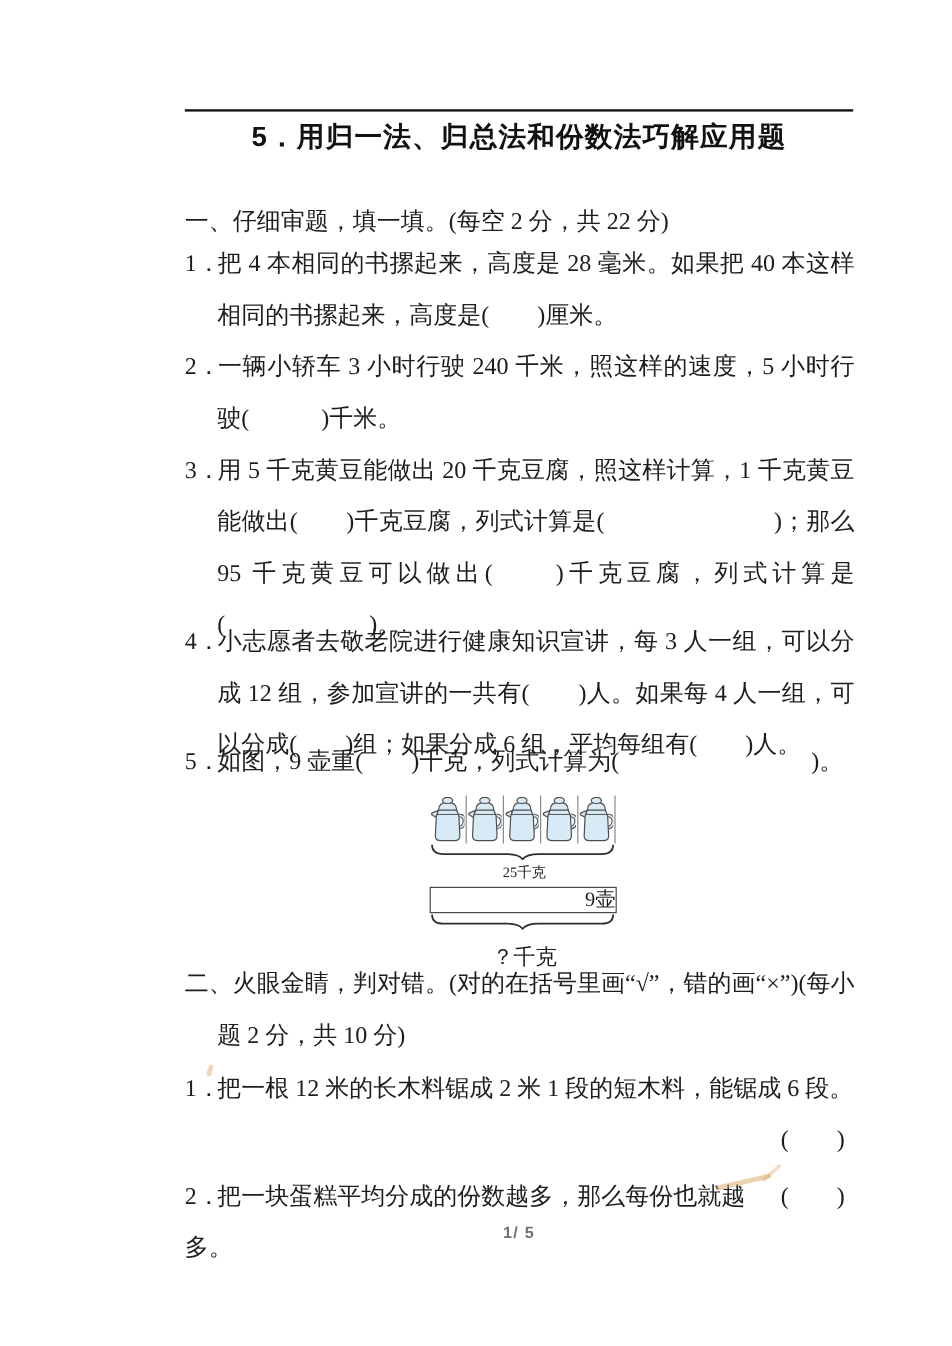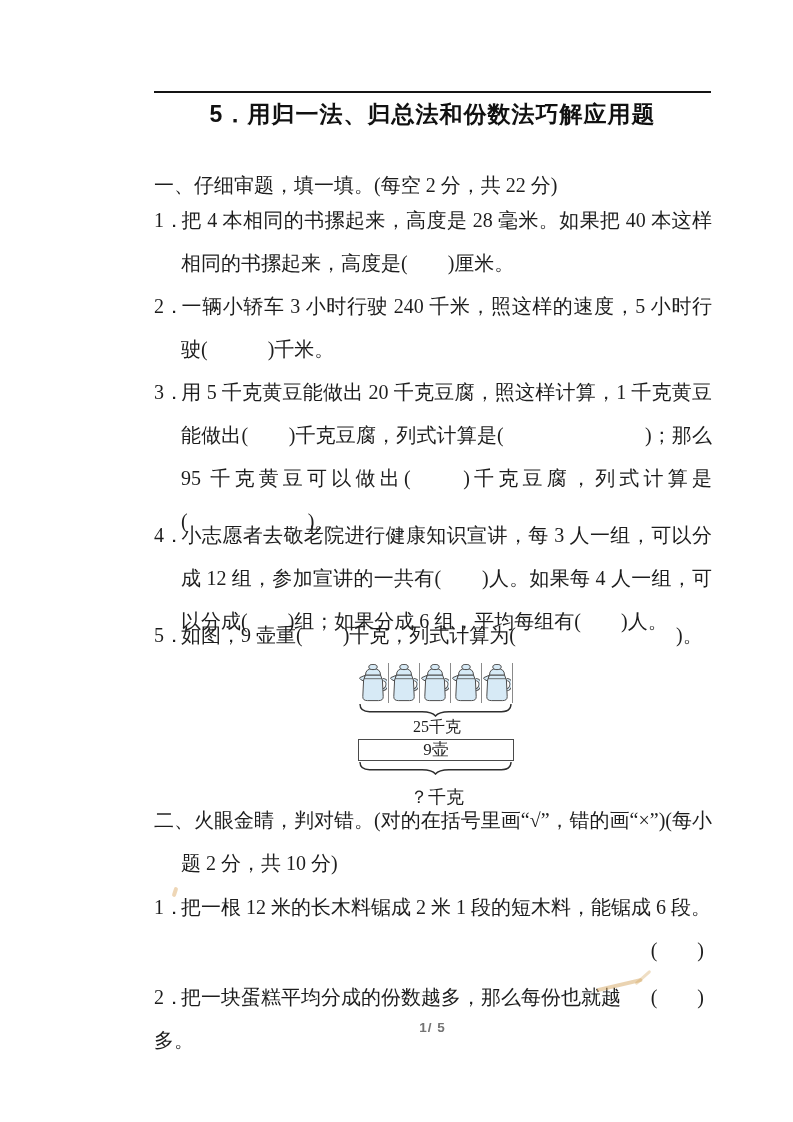--- a/index.html
+++ b/index.html
@@ -22,23 +22,23 @@
   .flexline { display:flex; justify-content:space-between; padding-right:8px; font-size:20px; line-height:43px; }
   .flexline .lead { padding-left:0; }
 
   
   .diagram { position:absolute; left:322px; top:663px; width:158px; }
   .kettle-row { position:absolute; left:0; top:0; width:155px; height:40px; display:flex; }
   .kcell { box-sizing:border-box; width:31px; height:40px; border-right:1px solid #8a8a8a;
            display:flex; align-items:flex-end; justify-content:center; }
   .kcell svg { display:block; margin-bottom:1px; }
   .brace1 { position:absolute; left:0; top:40px; }
-  .dlabel1 { position:absolute; left:0; top:53px; width:158px; text-align:center; font-size:16px; line-height:22px; }
+  .dlabel1 { position:absolute; left:0; top:53px; width:158px; text-align:center; font-size:12px; line-height:22px; }
   .dbox { position:absolute; left:0; top:76px; width:154px; height:20px; border:1px solid #4a4a4a;
-          text-align:center; font-size:17px; line-height:20px; }
+          text-align:right; font-size:17px; line-height:20px; }
   .brace2 { position:absolute; left:0; top:98px; }
   .dlabel2 { position:absolute; left:0; top:123px; width:158px; text-align:center; font-size:18px; line-height:22px; }
 
   .footer {
     position:absolute; left:0; top:1020px; width:793px; text-align:center;
     font-family:"Liberation Sans","DejaVu Sans",sans-serif;
     font-weight:bold; font-size:13.5px; color:#737373; letter-spacing:1px;
   }
   .smudge { position:absolute; border-radius:2px; pointer-events:none; }
   .smudge-a { left:560px; top:983px; width:47px; height:4px; background:rgba(214,167,100,0.50); transform:rotate(-13deg); }

